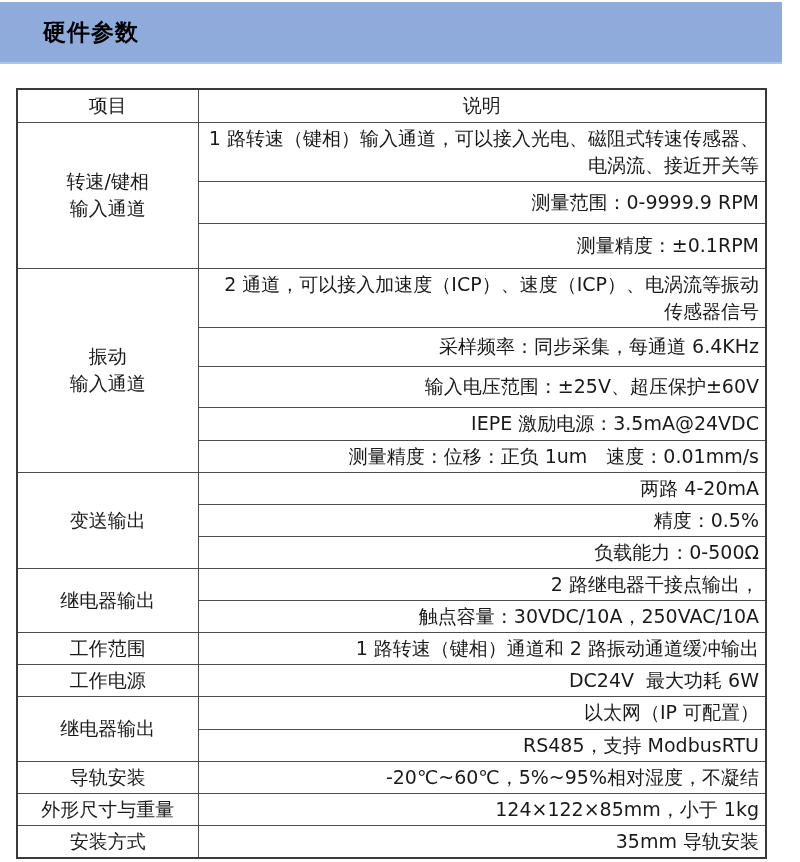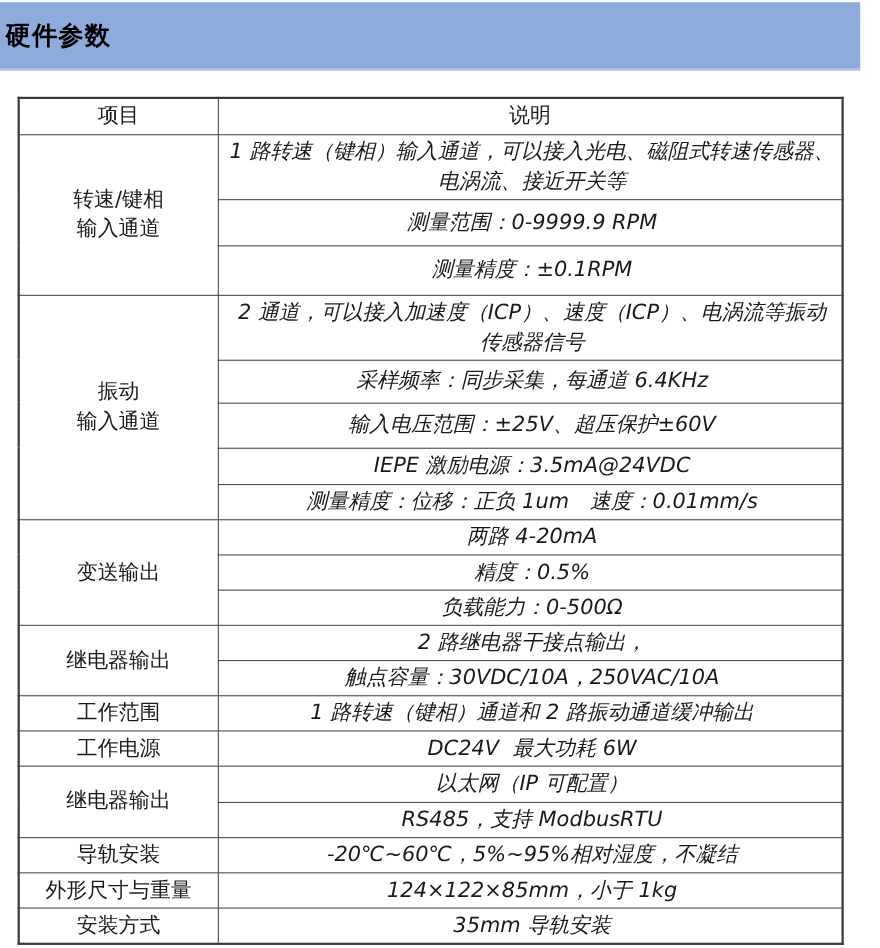--- a/index.html
+++ b/index.html
@@ -19,20 +19,21 @@
     display: flex;
     align-items: center;
     padding-left: 5px;
     border-bottom: 2px solid #aec4e8;
   }
   .title-bar h1 {
     font-size: 23px;
     font-weight: bold;
     color: #000000;
     letter-spacing: 1px;
+    margin-left: 38px;
   }
 
   table.spec {
     margin: 24px 0 12px 16px;
     width: 749px;
     border-collapse: collapse;
     table-layout: fixed;
   }
   table.spec td {
     border: 1px solid #4c4c4c;
@@ -50,25 +51,24 @@
     font-size: 20px;
     font-weight: 500;
     height: 33px;
   }
   td.item {
     text-align: center;
     white-space: pre-line;
     padding: 2px 22px;
   }
   td.desc {
-    text-align: center;
+    text-align: right;
     padding: 2px 6px 2px 10px;
     white-space: pre-wrap;
     word-break: break-all;
-    font-style: italic;
   }
 </style>
 </head>
 <body>
 
 <div class="title-bar">
   <h1>硬件参数</h1>
 </div>
 
 <table class="spec">

